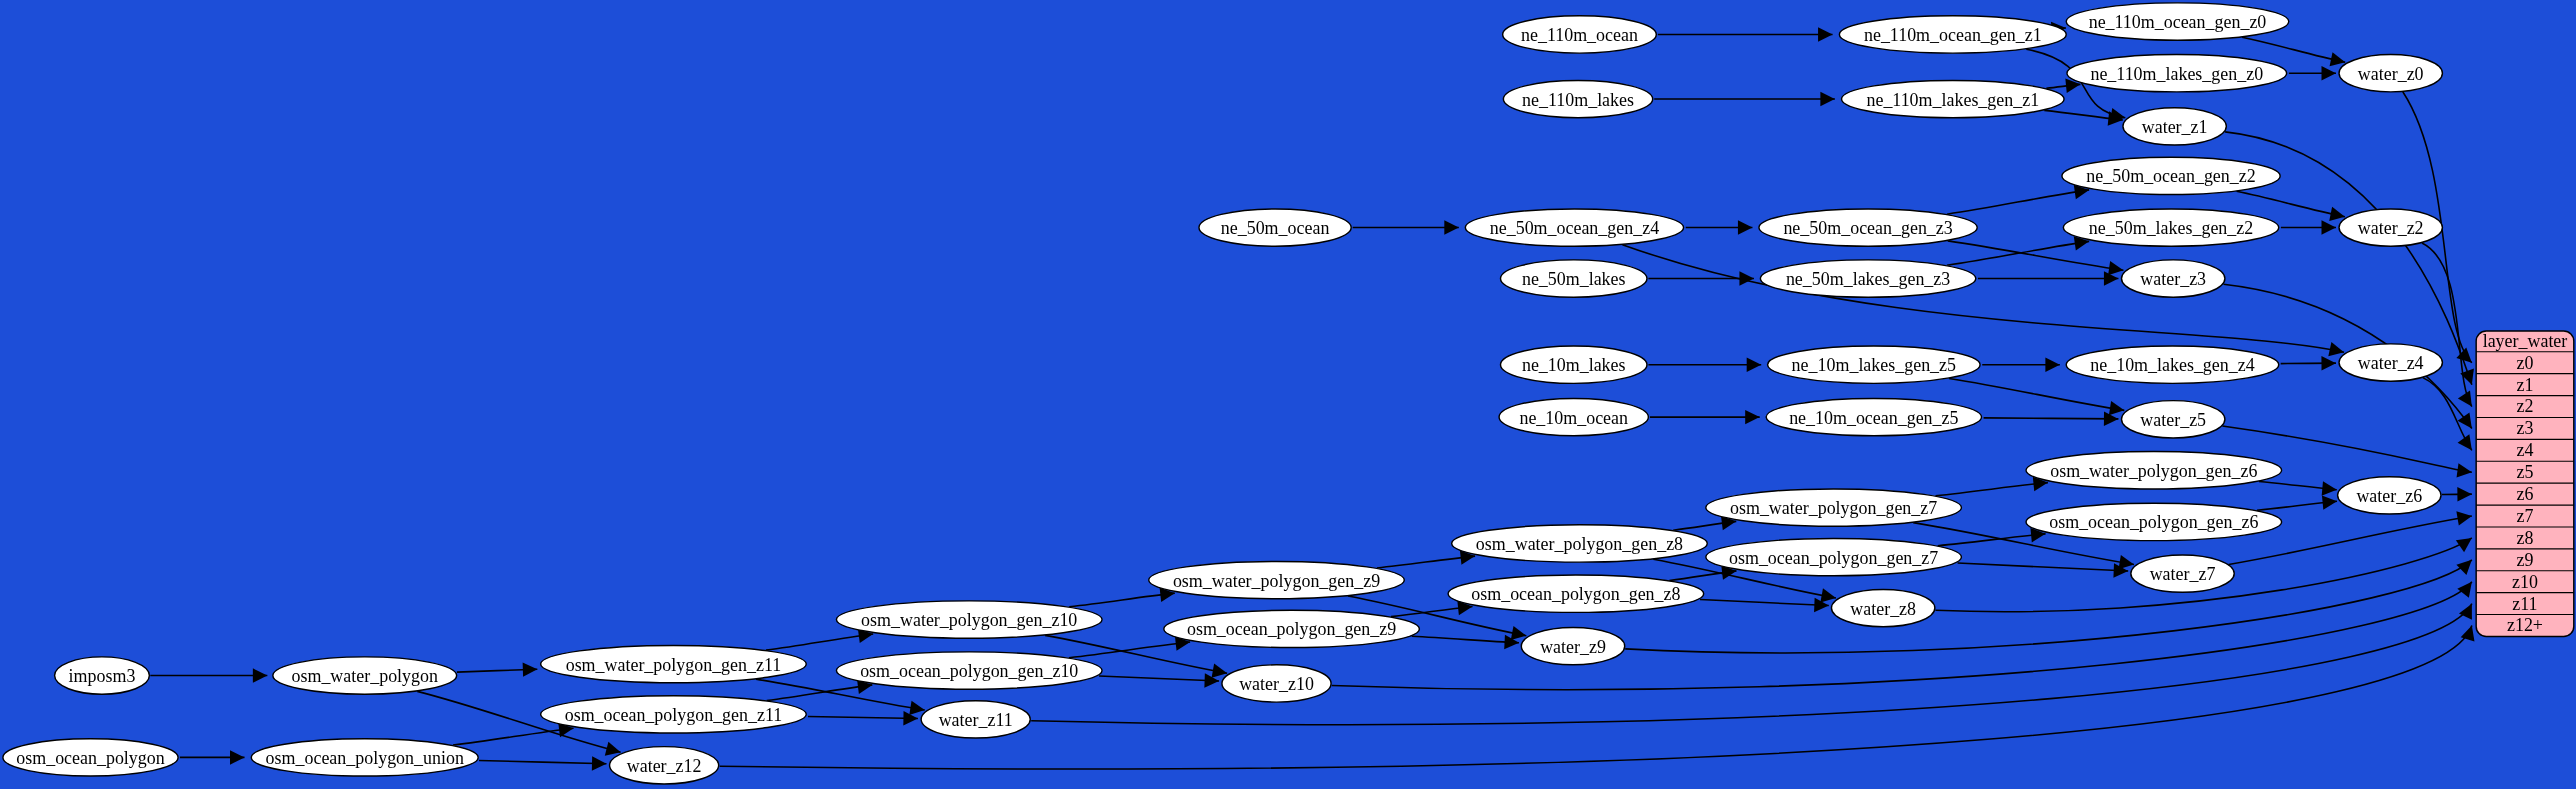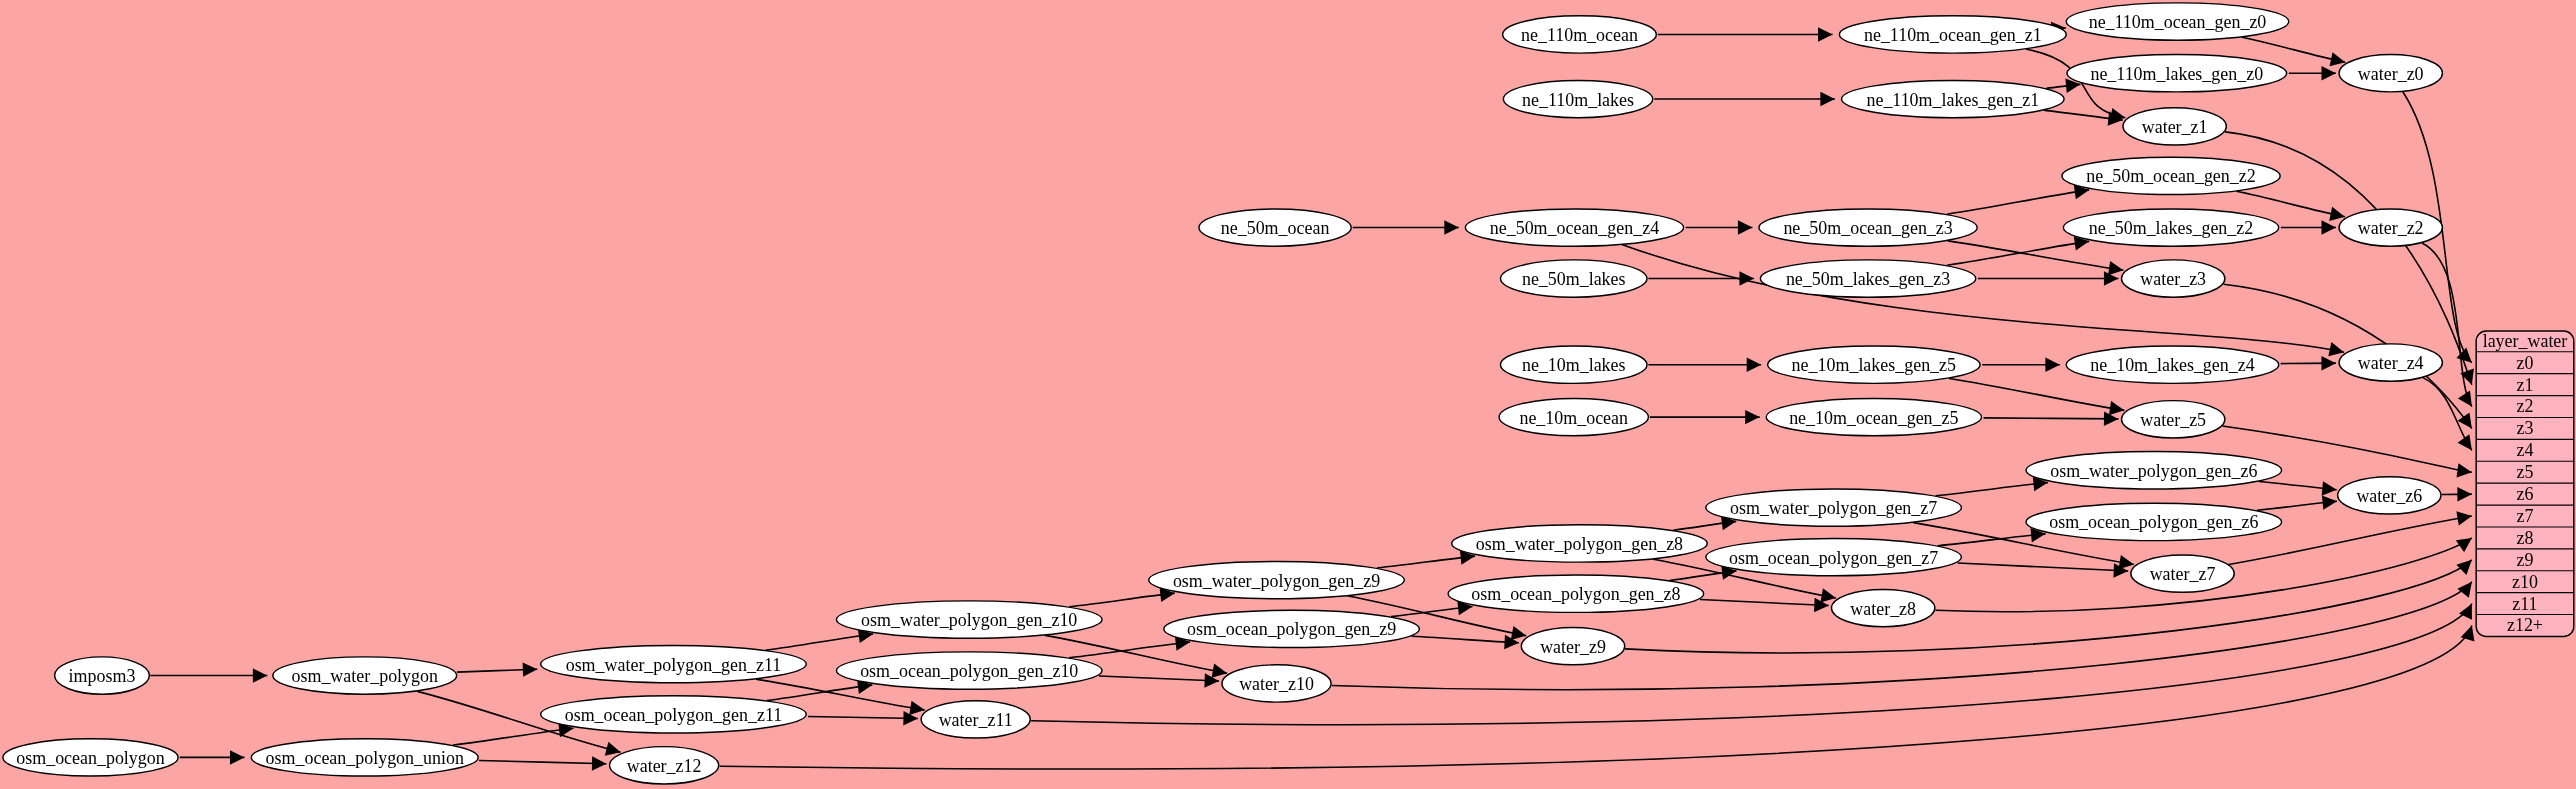--- a/index.html
+++ b/index.html
@@ -1,16 +1,16 @@
 <!DOCTYPE html>
 <html style="font-size:11.5px"><head>
 <meta charset="utf-8">
 <style>
   html,body{margin:0;padding:0;background:#ffffff;}
-  #canvas-wrap{position:relative;width:2576px;height:789px;background:#fca5a5;overflow:hidden;}
+  #canvas-wrap{position:relative;width:2576px;height:789px;background:#1d4ed8;overflow:hidden;}
   svg{display:block;}
   text{font-family:"Liberation Serif","DejaVu Serif",serif;fill:#000000;}
   .node-label{font-size:25px;text-anchor:middle;}
   .table-label{font-size:25px;text-anchor:middle;}
 </style>
 </head>
 <body>
 
 <div id="canvas-wrap">
   <svg id="graph" width="2576" height="789" viewBox="0 0 3588 1099" xmlns="http://www.w3.org/2000/svg">

